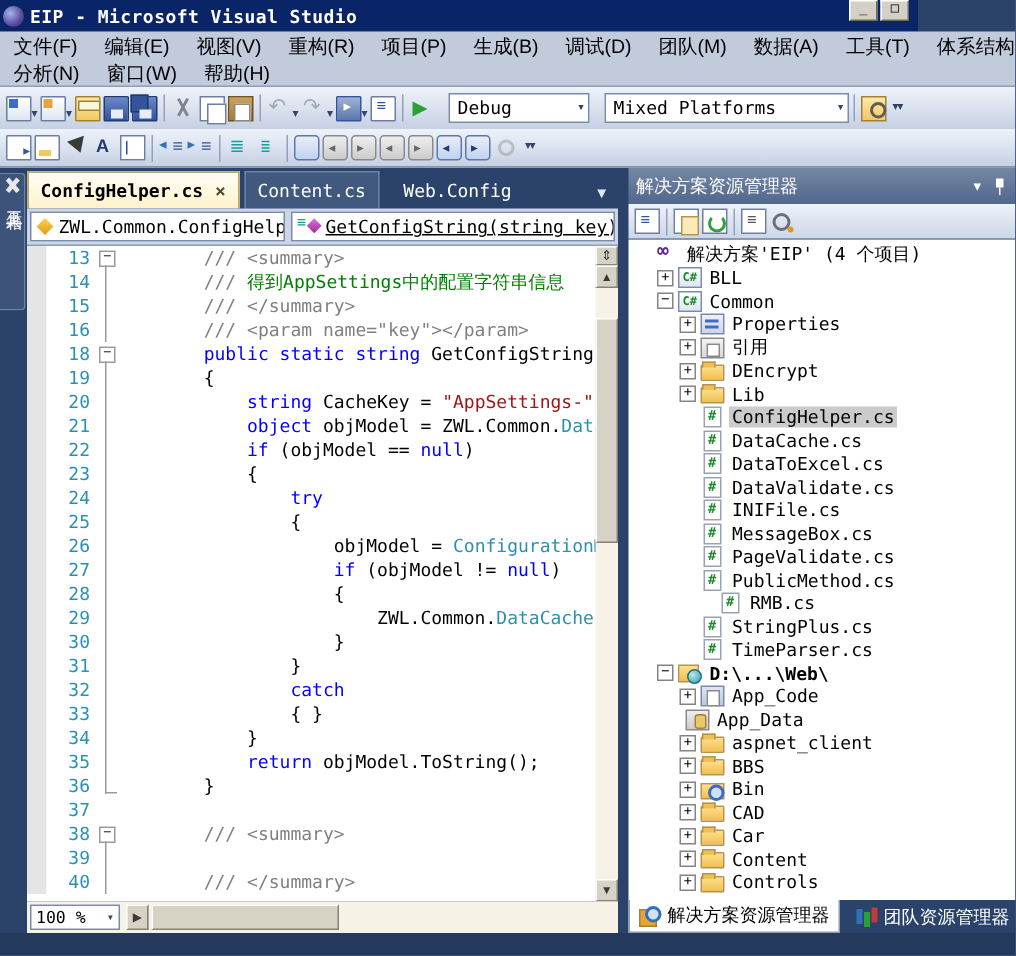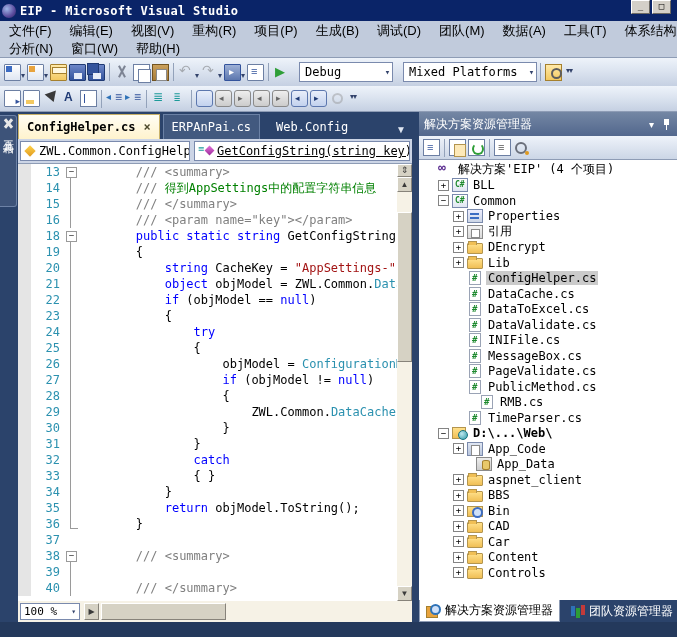--- a/index.html
+++ b/index.html
@@ -1,21 +1,21 @@
 <!DOCTYPE html>
 <html><head>
 <meta charset="utf-8">
 <style>
   html,body{margin:0;padding:0;background:#50618a;}
   *{box-sizing:border-box;}
   #window{position:relative;width:677px;height:637px;overflow:hidden;
     font-family:"Liberation Sans","DejaVu Sans",sans-serif;background:#2b436b;}
 
   
-  .titlebar{position:absolute;left:0;top:0;width:677px;height:21px;background:#0a2468;
+  .titlebar{position:absolute;left:0;top:0;width:612px;height:21px;background:#0a2468;
     display:flex;align-items:center;color:#fff;}
   .appicon{width:14px;height:14px;margin:0 4px 0 2px;border-radius:50%;
     background:radial-gradient(circle at 35% 35%,#9fb6e8,#5a4a9c 60%,#27225c);} 
   .apptitle{font-weight:bold;font-size:12px;letter-spacing:.3px;font-family:"DejaVu Sans Mono",monospace;}
   .winbtns{position:absolute;right:6px;top:0;display:flex;gap:2px;}
   .winbtn{width:19px;height:14px;background:#d4d0c8;border:1px solid #fff;
     border-right-color:#6d6a63;border-bottom-color:#6d6a63;color:#000;font-size:9px;
     line-height:11px;text-align:center;font-family:"DejaVu Sans Mono",monospace;}
 
   
@@ -80,21 +80,21 @@
   .i-bm-gray.r::before{content:"▸";}
   .i-bm-blue{background:linear-gradient(#e8eefa,#c3d2ee);border:1px solid #5c77ae;border-radius:3px;}
   .i-bm-blue::before{content:"◂";color:#1f3a74;font-size:9px;left:3px;top:2px;}
   .i-bm-blue.r::before{content:"▸";}
   .i-clear-bm::before{content:"";left:3px;top:3px;width:7px;height:7px;border:2px solid #8a8a8a;border-radius:50%;}
   
   .combo{height:20px;background:#fff;border:1px solid #7a8aad;display:flex;align-items:center;
     font-size:12px;font-family:"DejaVu Sans Mono",monospace;color:#000;padding:0 2px 0 5px;}
   .combo .dd{margin-left:auto;font-size:9px;color:#33436b;padding-left:6px;}
   #debug-combo{width:94px;margin-left:8px;}
-  #platform-combo{width:134px;margin-left:10px;text-align:right;}
+  #platform-combo{width:163px;margin-left:10px;text-align:right;}
 
   
   #left-strip{position:absolute;left:0;top:112px;width:18px;height:512px;background:#2b436b;}
   #toolbox-tab{position:absolute;left:0;top:3px;width:17px;height:92px;background:#3d5379;
     border:1px solid #6d82a6;border-left:none;border-radius:0 3px 3px 0;color:#fff;
     display:flex;flex-direction:column;align-items:center;padding-top:2px;font-size:11px;}
   #toolbox-icon{width:11px;height:11px;margin-bottom:3px;position:relative;}
   #toolbox-icon::before,#toolbox-icon::after{content:"";position:absolute;background:#e8e8e8;}
   #toolbox-icon::before{left:4px;top:0;width:3px;height:11px;transform:rotate(40deg);}
   #toolbox-icon::after{left:4px;top:0;width:3px;height:11px;transform:rotate(-40deg);}
@@ -330,21 +330,21 @@
     </div>
   </div>
 
   <div id="editor-group">
     <div id="doc-tabs">
         <span class="doctab active">
           <span>ConfigHelper.cs</span>
           <span class="close">×</span>
         </span>
         <span class="doctab boxed">
-          <span>ERPAnPai.cs</span>
+          <span>Content.cs</span>
         </span>
         <span class="doctab flat">
           <span>Web.Config</span>
         </span>
         <span id="tab-dd">▼</span>
       </div>
     <div id="navbar">
       <span class="navcombo" id="type-combo">
         <span class="classglyph"></span>
         <span>ZWL.Common.ConfigHelper</span>
@@ -498,33 +498,38 @@
           <span class="lbl">PublicMethod.cs</span>
         </div>
         <div class="trow" style="padding-left: 46px;">
           <span class="noexp"></span>
           <span class="ticon t-csfile"></span>
           <span class="lbl">RMB.cs</span>
         </div>
         <div class="trow" style="padding-left: 34px;">
           <span class="noexp"></span>
           <span class="ticon t-csfile"></span>
+          <span class="lbl">StringPlus.cs</span>
+        </div>
+        <div class="trow" style="padding-left: 34px;">
+          <span class="noexp"></span>
+          <span class="ticon t-csfile"></span>
           <span class="lbl">TimeParser.cs</span>
         </div>
         <div class="trow bold" style="padding-left: 19px;">
           <span class="expander">−</span>
           <span class="ticon t-web"></span>
           <span class="lbl">D:\...\Web\</span>
         </div>
         <div class="trow" style="padding-left: 34px;">
           <span class="expander">+</span>
           <span class="ticon t-appcode"></span>
           <span class="lbl">App_Code</span>
         </div>
-        <div class="trow" style="padding-left: 43px;">
+        <div class="trow" style="padding-left: 24px;">
           <span class="noexp"></span>
           <span class="ticon t-appdata"></span>
           <span class="lbl">App_Data</span>
         </div>
         <div class="trow" style="padding-left: 34px;">
           <span class="expander">+</span>
           <span class="ticon t-folder"></span>
           <span class="lbl">aspnet_client</span>
         </div>
         <div class="trow" style="padding-left: 34px;">

